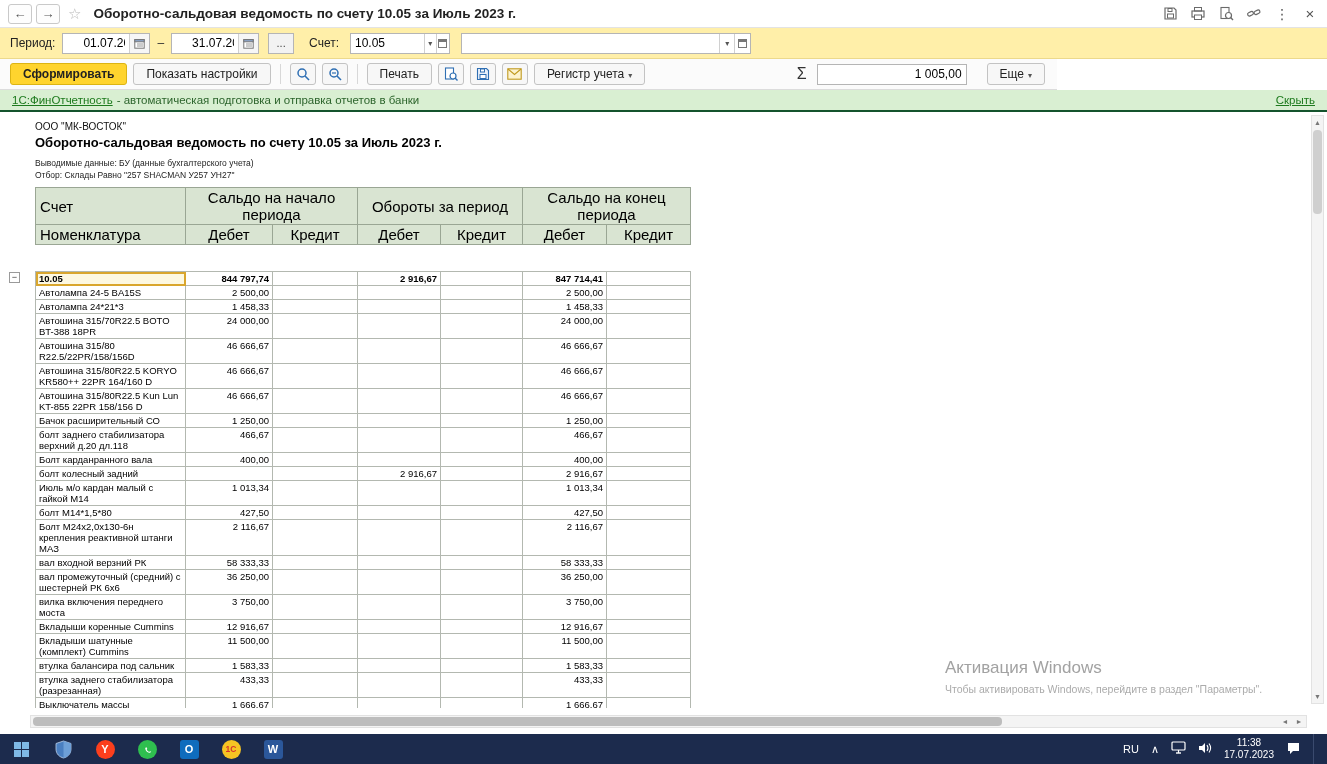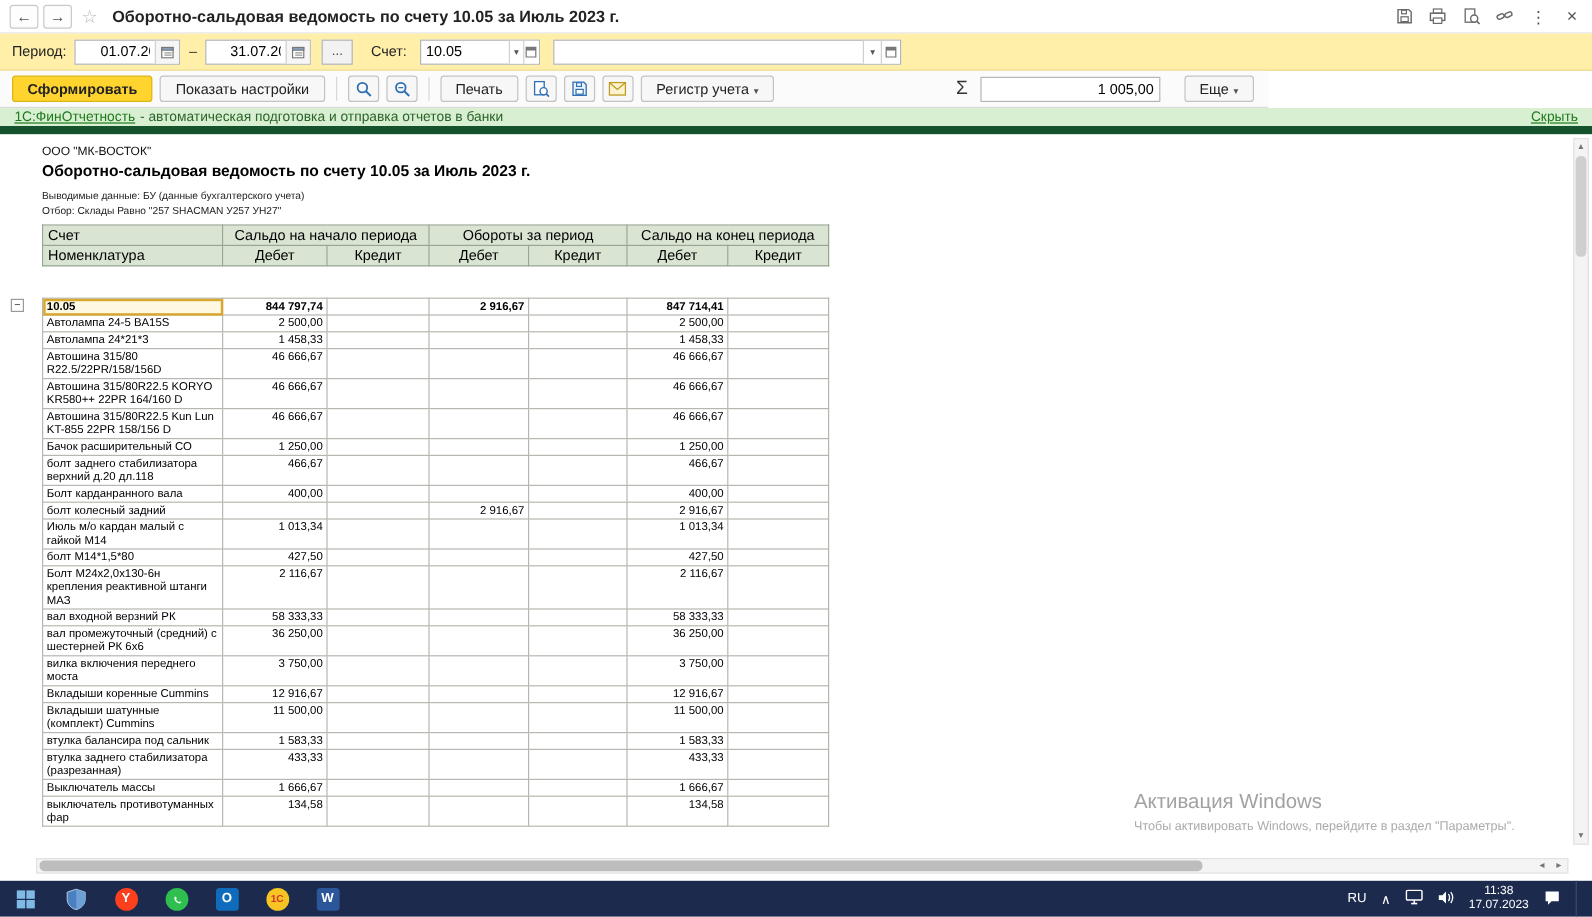--- a/index.html
+++ b/index.html
@@ -38,37 +38,37 @@
   .btn-generate { background:#ffd42e; border-color:#dcb414; font-weight:bold; }
   .icobtn { width:26px; height:22px; border:1px solid #c3c3c3; border-radius:3px; background:#f7f7f7; display:flex; align-items:center; justify-content:center; cursor:pointer; }
   .sep { width:1px; height:20px; background:#d8d8d8; margin:0 3px; }
   .sigma { font-size:16px; color:#333; margin-left:auto; margin-right:4px; }
   .sum-fld { width:150px; }
   .sum-fld input { text-align:right; }
   .btn-more { margin-left:14px; margin-right:2px; }
   .darr { font-size:8px; color:#555; margin-left:4px; }
 
   
-  .banner { position:absolute; top:90px; left:0; width:1327px; height:22px; background:#d9efd2; border-bottom:7px solid #14532d; display:flex; align-items:center; padding:0 12px; font-size:11.5px; color:#1d6b1d; }
+  .banner { position:absolute; top:90px; left:0; width:1327px; height:22px; background:#d9efd2; border-bottom:2px solid #14532d; display:flex; align-items:center; padding:0 12px; font-size:11.5px; color:#1d6b1d; }
   .banner a, .glink { color:#1d7a1d; text-decoration:underline; cursor:pointer; }
   .banner-text { color:#2c642c; margin-left:4px; }
   .banner-hide { margin-left:auto; }
 
   
   .report-region { position:absolute; top:112px; left:0; width:1327px; height:622px; background:#ffffff; }
   .report-content { position:absolute; top:0; left:0; right:18px; bottom:26px; overflow:hidden; padding:9px 0 0 35px; }
   .company { font-size:10px; color:#111; }
   .rep-title { font-size:13px; font-weight:bold; margin:3px 0 7px; color:#000; }
   .rep-note { font-size:8.5px; color:#222; line-height: 12px; }
   .rep-table { border-collapse:collapse; table-layout:fixed; width:655px; margin-top:6px; }
   .rep-table col.c-name { width:150px; }
   .rep-table col.c1 { width:87px; } .rep-table col.c2 { width:85px; }
   .rep-table col.c3 { width:83px; } .rep-table col.c4 { width:82px; }
   .rep-table col.c5 { width:84px; } .rep-table col.c6 { width:84px; }
-  .rep-table th { background:#d9e4d2; border:1px solid #9aa694; font-weight:normal; font-size:12px; padding:1px 4px; color:#000; }
+  .rep-table th { background:#d9e4d2; border:1px solid #9aa694; font-weight:normal; font-size:15px; padding:1px 4px; color:#000; }
   th.h-left { text-align:left; }
   th.h-center { text-align:center; }
   .body-wrap { position:relative; margin-top:26px; }
   .rep-table td { border:1px solid #b3b8b0; font-size:9.5px; line-height:11px; padding:1px 3px; vertical-align:top; color:#000; }
   td.cell-num { text-align:right; white-space:nowrap; }
   tr.total-row td { font-weight:bold; }
   td.active-cell { background:#fdf8e1; outline:2px solid #d9a62e; outline-offset:-2px; }
   .expander { position:absolute; left:-26px; top:1px; width:11px; height:11px; border:1px solid #9a9a9a; background:#fff; font-size:9px; line-height:9px; text-align:center; color:#333; cursor:pointer; }
 
   
@@ -310,20 +310,29 @@
             <tr>
               <td class="cell-name">Автолампа 24*21*3</td>
               <td class="cell-num">1 458,33</td>
               <td class="cell-num"></td>
               <td class="cell-num"></td>
               <td class="cell-num"></td>
               <td class="cell-num">1 458,33</td>
               <td class="cell-num"></td>
             </tr>
             <tr>
+              <td class="cell-name">Автошина 315/70R22.5 BOTO BT-388 18PR</td>
+              <td class="cell-num">24 000,00</td>
+              <td class="cell-num"></td>
+              <td class="cell-num"></td>
+              <td class="cell-num"></td>
+              <td class="cell-num">24 000,00</td>
+              <td class="cell-num"></td>
+            </tr>
+            <tr>
               <td class="cell-name">Автошина 315/80 R22.5/22PR/158/156D</td>
               <td class="cell-num">46 666,67</td>
               <td class="cell-num"></td>
               <td class="cell-num"></td>
               <td class="cell-num"></td>
               <td class="cell-num">46 666,67</td>
               <td class="cell-num"></td>
             </tr>
             <tr>
               <td class="cell-name">Автошина 315/80R22.5 KORYO KR580++ 22PR 164/160 D</td>

